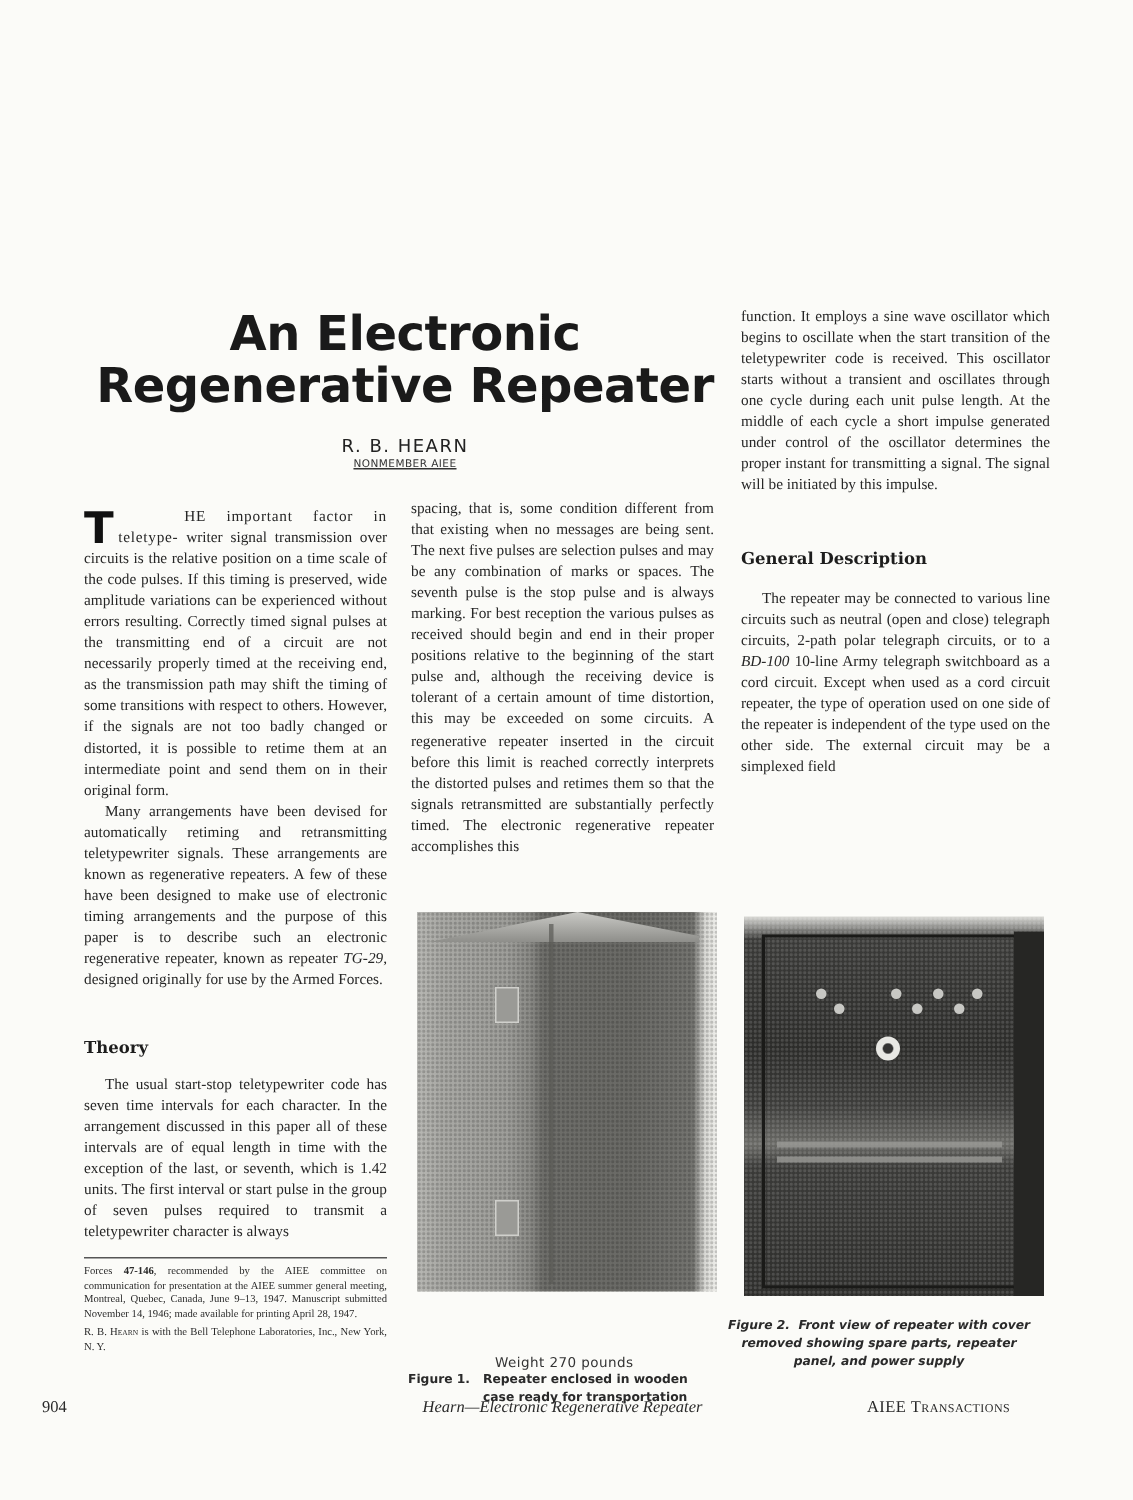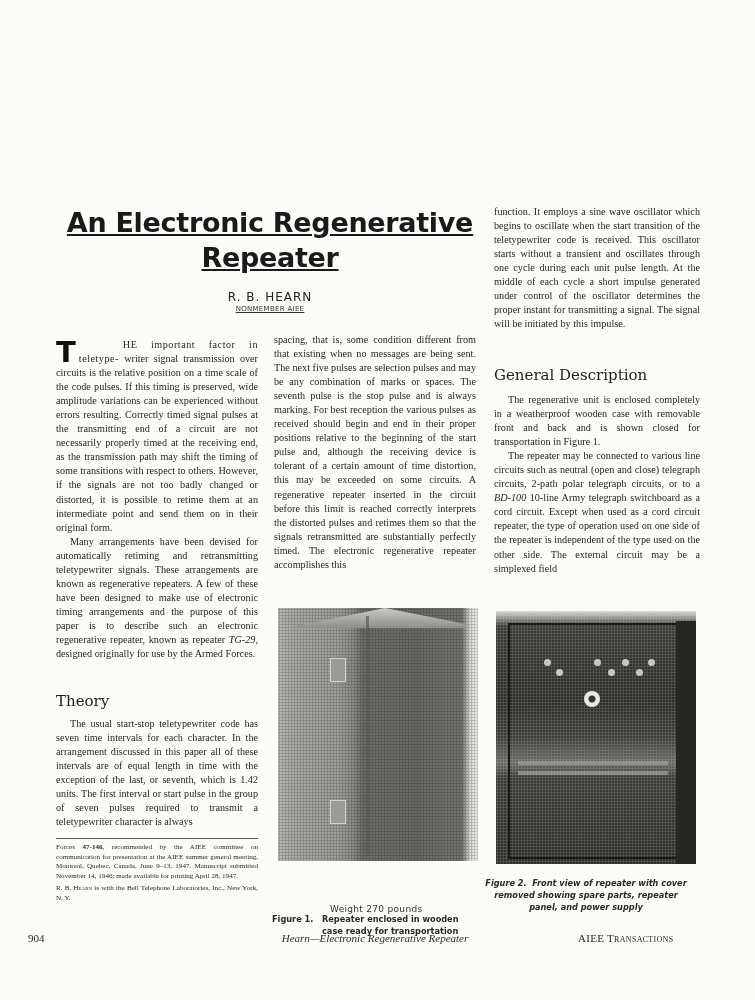--- a/index.html
+++ b/index.html
@@ -5,21 +5,21 @@
   html, body { margin:0; padding:0; }
   body {
     width:755px; height:1000px; position:relative; overflow:hidden;
     background:#fbfbf8; color:#1f1f1f;
     font-family:"DejaVu Serif", serif;
   }
   .abs { position:absolute; }
   .title {
     left:60px; top:205px; width:420px; text-align:center;
     font-family:"DejaVu Sans", sans-serif; font-weight:bold;
-    font-size:27px; line-height:35px; letter-spacing:-0.3px; color:#1a1a1a;text-decoration:underline;
+    font-size:32px; line-height:35px; letter-spacing:-0.3px; color:#1a1a1a;
   }
   .author {
     left:60px; top:290px; width:420px; text-align:center;
     font-family:"DejaVu Sans", sans-serif; font-size:12px; letter-spacing:1px; color:#222;
   }
   .membership {
     left:60px; top:305px; width:420px; text-align:center;
     font-family:"DejaVu Sans", sans-serif; font-size:7px; letter-spacing:0.3px; color:#333;text-decoration:underline;
   }
   .col {
@@ -30,21 +30,21 @@
   .col p.noindent { text-indent:0; }
   .col1 { left:56px; top:338px; width:202px; }
   .col2 { left:274px; top:333px; width:202px; }
   .col3 { left:494px; top:205px; width:206px; }
   .dropcap {
     float:left; font-family:"DejaVu Sans", sans-serif; font-weight:bold;
     font-size:29px; line-height:24px; margin:2px 3px 0 0; color:#111;
   }
   .lead { letter-spacing:0.5px;padding-left:44px; }
   .heading {
-    font-family:"DejaVu Serif", serif; font-weight:normal; font-size:15px;
+    font-family:"DejaVu Serif", serif; font-weight:bold; font-size:11px;
     color:#1d1d1d;
   }
   .theory-h { left:56px; top:692px; }
   .general-h { left:494px; top:366px; }
   .col1b { left:56px; top:717px; width:202px; }
   .col3b { left:494px; top:393px; width:206px; }
   .rule { left:56px; top:838px; width:202px; height:1px; background:#555; }
   .footnote {
     left:56px; top:843px; width:202px; font-size:7.1px; line-height:9.6px;
     text-align:justify; color:#2a2a2a; font-family:"Liberation Serif", serif;
@@ -119,21 +119,20 @@
 
 <div class="abs col col2">
   <p class="noindent">spacing, that is, some condition different from that existing when no messages are being sent.  The next five pulses are selection pulses and may be any combination of marks or spaces.  The seventh pulse is the stop pulse and is always marking. For best reception the various pulses as received should begin and end in their proper positions relative to the beginning of the start pulse and, although the receiving device is tolerant of a certain amount of time distortion, this may be exceeded on some circuits.  A regenerative repeater inserted in the circuit before this limit is reached correctly interprets the distorted pulses and retimes them so that the signals retransmitted are substantially perfectly timed.  The electronic regenerative repeater accomplishes this</p>
 </div>
 
 <div class="abs col col3">
   <p class="noindent">function.  It employs a sine wave oscillator which begins to oscillate when the start transition of the teletypewriter code is received.  This oscillator starts without a transient and oscillates through one cycle during each unit pulse length.  At the middle of each cycle a short impulse generated under control of the oscillator determines the proper instant for transmitting a signal.  The signal will be initiated by this impulse.</p>
 </div>
 <div class="abs heading general-h">General Description</div>
 <div class="abs col col3b">
-  <p>The regenerative unit is enclosed completely in a weatherproof wooden case with removable front and back and is shown closed for transportation in Figure 1.</p>
   <p><span>The repeater may be connected to various line circuits such as neutral (open and close) telegraph circuits, 2-path polar telegraph circuits, or to a </span><i>BD-100</i><span> 10-line Army telegraph switchboard as a cord circuit.  Except when used as a cord circuit repeater, the type of operation used on one side of the repeater is independent of the type used on the other side.  The external circuit may be a simplexed field</span></p>
 </div>
 
 <div class="abs photo fig1">
   <div class="top"></div>
   <div class="edge"></div>
   <div class="latch" style="left:52px;top:50px;"></div>
   <div class="latch" style="left:52px;top:192px;"></div>
 </div>
 <div class="abs caption cap1">

